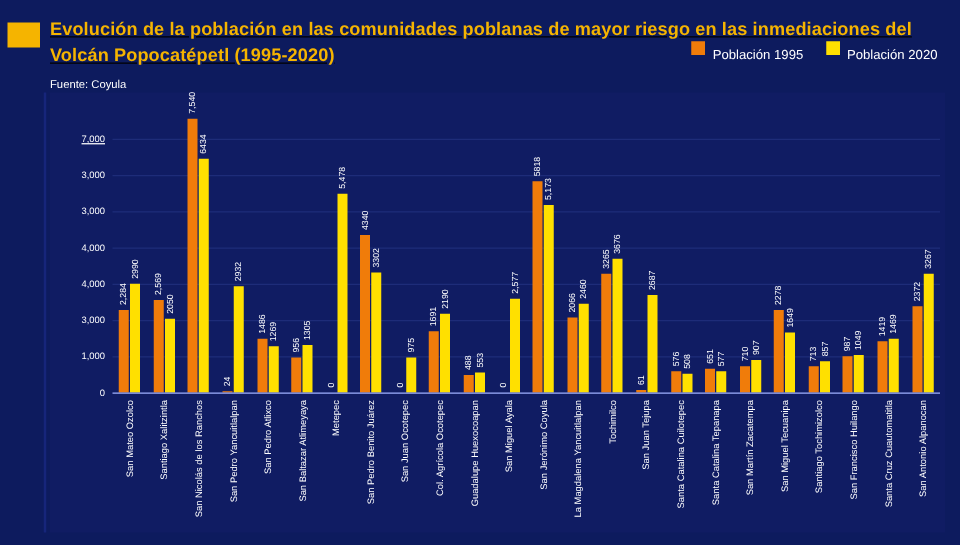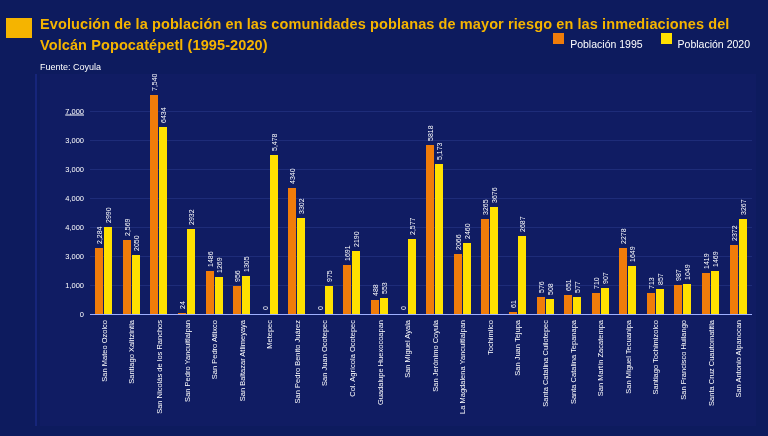--- a/index.html
+++ b/index.html
@@ -7,21 +7,21 @@
     width:768px;height:436px;
     background:#0d1b5e;
     font-family:"Liberation Sans", sans-serif;
     overflow:hidden;
     position:relative;
   }
   .accent-square{
     position:absolute;left:6px;top:18px;width:26px;height:20px;background:#f5b400;
   }
   .header{
-    position:absolute;left:40px;top:14px;right:16px;
+    position:absolute;left:40px;top:14px;right:16px;text-decoration:underline;
   }
   .title{
     color:#f5b400;font-size:14.5px;font-weight:bold;line-height:1.45;
     letter-spacing:.1px;margin:0;
   }
   .source{
     position:absolute;left:40px;top:62px;color:#ffffff;font-size:9px;
   }
   .plot-wrap{
     position:absolute;left:40px;top:74px;width:716px;height:352px;

